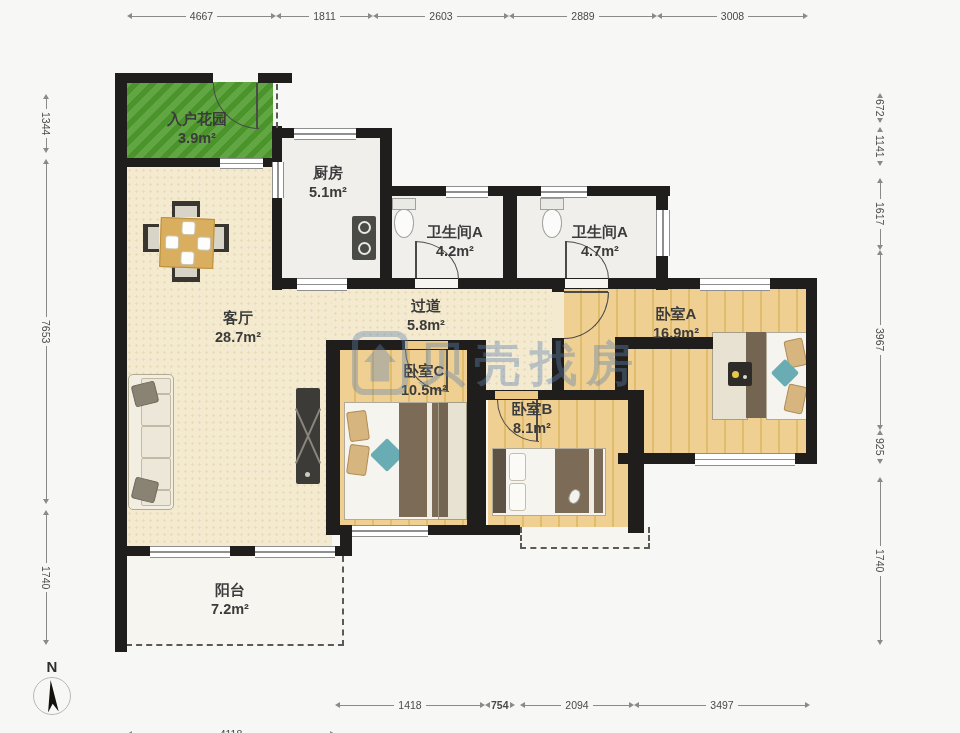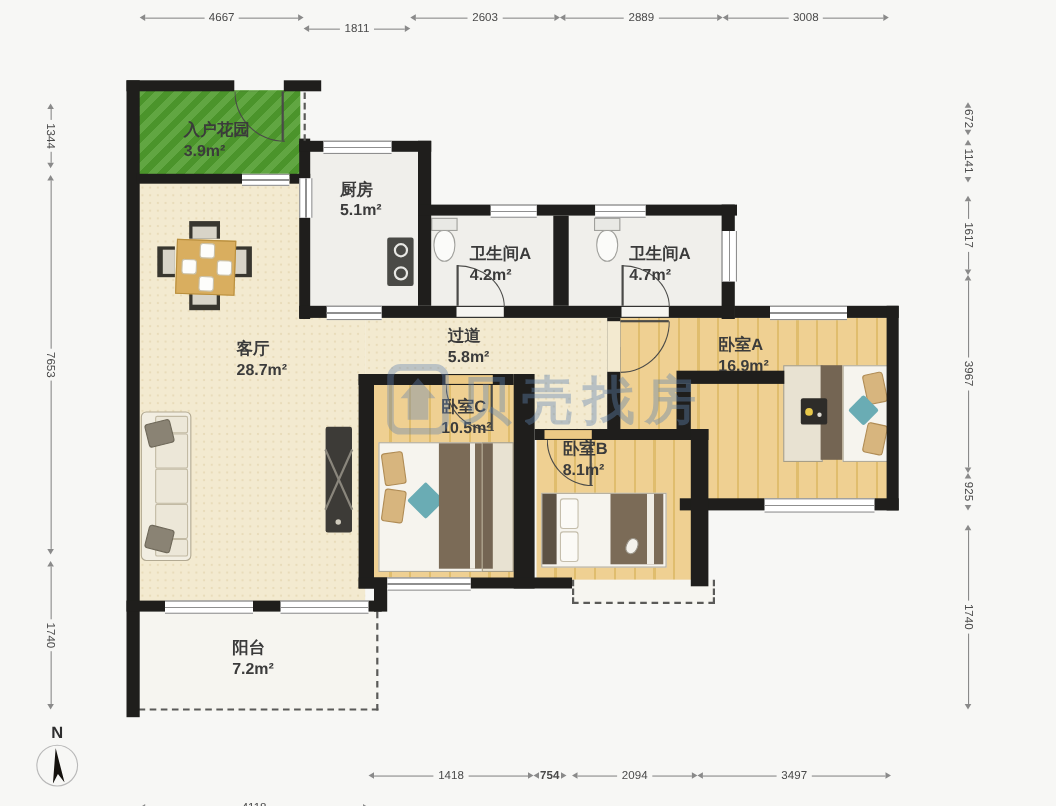--- a/index.html
+++ b/index.html
@@ -24,21 +24,21 @@
   .gap-cream{background:#f3ead0;}
   .gap-wood{background:#ecc985;}
   .gap-white{background:#f6f5f1;}
   .dash-v{border-left:2px dashed #5a5a58;}
   .bay{background:#f6f5f0;border:2px dashed #5a5a58;border-top:none;}
   .balcony{background:#f6f5f0;border-right:2px dashed #5a5a58;border-bottom:2px dashed #5a5a58;}
   
   .arc{border:0 solid #4a4a48;}
   .leaf{background:#4a4a48;}
   
-  .rlabel{position:absolute;transform:translate(-50%,-50%);text-align:left;color:#3b3b3b;
+  .rlabel{position:absolute;transform:translate(-50%,-50%);text-align:center;color:#3b3b3b;
     font-weight:600;font-size:15px;line-height:1.3;white-space:nowrap;z-index:30;}
   .rlabel .area{font-size:14.5px;}
   
   .dh{position:absolute;height:12px;display:flex;align-items:center;color:#4a4a4a;
     font-size:10.5px;z-index:50;}
   .dh .ln{flex:1;height:0;border-top:1px solid #8a8a8a;}
   .dh .aL{width:0;height:0;border-top:3px solid transparent;border-bottom:3px solid transparent;border-right:5px solid #8a8a8a;}
   .dh .aR{width:0;height:0;border-top:3px solid transparent;border-bottom:3px solid transparent;border-left:5px solid #8a8a8a;}
   .dh .lb{padding:0 4px;white-space:nowrap;}
   .dv{position:absolute;width:12px;display:flex;flex-direction:column;align-items:center;
@@ -285,21 +285,21 @@
     <div class="wtext">贝壳找房</div>
   </div>
 
   <div class="dh" style="left:127px;top:10px;width:149px;">
     <span class="aL"></span>
       <span class="ln"></span>
       <span class="lb">4667</span>
       <span class="ln"></span>
       <span class="aR"></span>
   </div>
-  <div class="dh" style="left:276px;top:20px;width:97px;">
+  <div class="dh" style="left:276px;top:10px;width:97px;">
     <span class="aL"></span>
       <span class="ln"></span>
       <span class="lb">1811</span>
       <span class="ln"></span>
       <span class="aR"></span>
   </div>
   <div class="dh" style="left:373px;top:10px;width:136px;">
     <span class="aL"></span>
       <span class="ln"></span>
       <span class="lb">2603</span>

